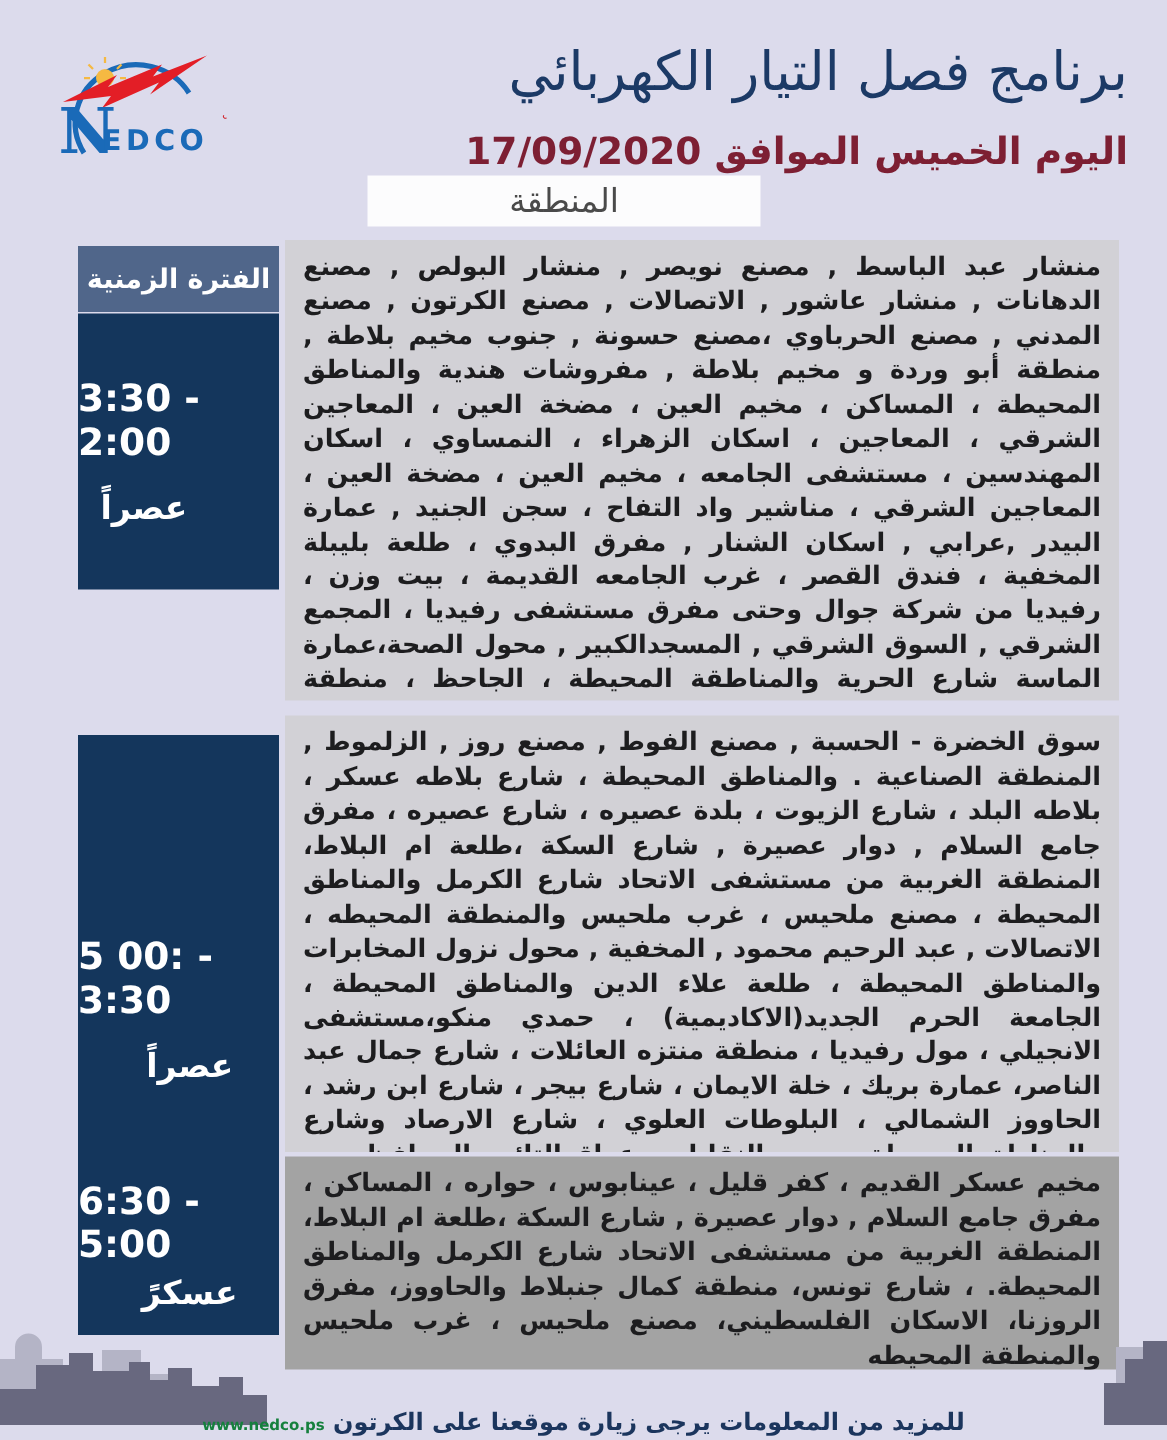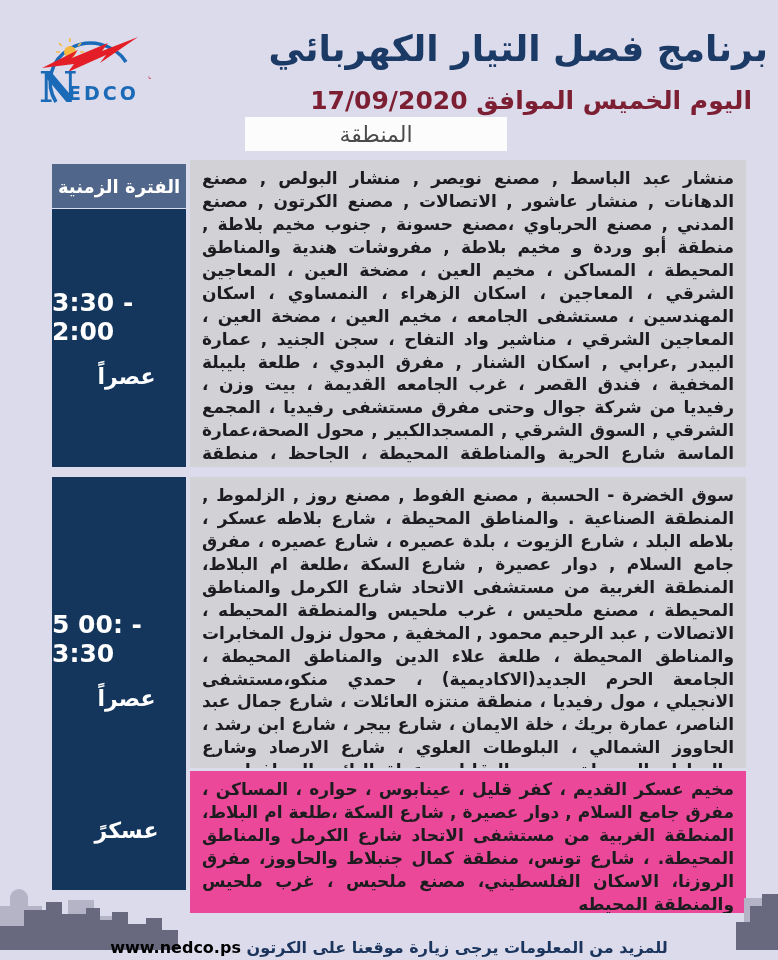--- a/index.html
+++ b/index.html
@@ -6,22 +6,22 @@
   .page {
     position:relative; width:778px; height:960px;
     background:#dcdbec; overflow:hidden;
     font-family:"DejaVu Sans", sans-serif;
     direction:rtl;
   }
   
   .logo { position:absolute; left:26px; top:22px; width:125px; height:100px; direction:ltr; }
   
   .title {
-    position:absolute; top:24px; right:10px; width:415px;
-    text-align:left; font-size:36px; font-weight:bold; color:#1c3a66;
+    position:absolute; top:24px; right:24px; width:415px;
+    text-align:left; font-size:36px; font-weight:normal; color:#1c3a66;
     line-height:1.4; white-space:nowrap;
   }
   .subtitle {
     position:absolute; top:86px; right:26px; width:395px;
     text-align:center; font-size:25px; font-weight:bold; color:#7d1f33;
     white-space:nowrap;
     padding-left:19px;
   }
   .region {
     position:absolute; top:117px; left:245px; width:262px; height:34px;
@@ -32,42 +32,42 @@
   .time-header {
     position:absolute; left:52px; top:164px; width:134px; height:44px;
     background:#50668a; color:#ffffff; font-size:18px; font-weight:bold;
     display:flex; align-items:center; justify-content:center;
   }
   .time-block {
     position:absolute; left:52px; width:134px; background:#14365c; color:#ffffff;
     display:flex; flex-direction:column; align-items:center; justify-content:center;
     gap:18px; font-weight:bold;
   }
-  .tb1 { top:209px; height:258px; }
-  .tb2 { top:477px; height:367px; }
+  .tb1 { top:209px; height:184px;align-items:flex-end; }
+  .tb2 { top:490px; height:367px; }
   .tb3 { top:771px; height:119px; gap:6px; }
   .time-value { font-size:25px; direction:ltr; }
   .time-period { font-size:22px;margin-left:15px; }
   
   .area {
     position:absolute; left:190px; width:556px;
     padding:7px 12px; box-sizing:border-box;
     color:#1d1d1f; font-weight:bold; font-size:17px; line-height:1.35;
     text-align:justify; overflow:hidden;
   }
   .ab1 { top:160px; height:307px; background:#d2d1d6; }
   .ab2 { top:477px; height:291px; background:#d2d1d6; }
-  .ab3 { top:771px; height:142px; background:#ec4899; }
+  .ab3 { top:771px; height:142px; background:#a3a3a3; }
   
   .skyline { position:absolute; left:0; bottom:10px; width:778px; height:72px; }
   .footer {
     position:absolute; bottom:3px; left:0; width:100%;
     text-align:center; color:#1b355d; font-weight:bold; font-size:16px;
   }
-  .footer .url { font-size:16px; color:#000000; }
+  .footer .url { font-size:10px; color:#15803d; }
 </style>
 </head>
 <body>
 
 <div class="page">
 
   <div class="logo">
     <svg width="125" height="100" viewBox="0 0 125 100">
       <path d="M30,80 A40,38 0 1 1 100,40" stroke="#1a6ab8" stroke-width="3.5" fill="none"></path>
       <g>
@@ -95,20 +95,21 @@
 
   <div class="time-block tb1">
     <div class="time-value">3:30 - 2:00</div>
     <div class="time-period">عصراً</div>
   </div>
   <div class="time-block tb2">
     <div class="time-value">5 00: - 3:30</div>
     <div class="time-period">عصراً</div>
   </div>
   <div class="time-block tb3">
+    <div class="time-value">6:30 - 5:00</div>
     <div class="time-period">عسكرً</div>
   </div>
 
   <div class="area ab1">منشار عبد الباسط , مصنع نويصر , منشار البولص , مصنع الدهانات , منشار عاشور , الاتصالات , مصنع الكرتون , مصنع المدني , مصنع الحرباوي ،مصنع حسونة , جنوب مخيم بلاطة , منطقة أبو وردة و مخيم بلاطة , مفروشات هندية والمناطق المحيطة ، المساكن ، مخيم العين ، مضخة العين ، المعاجين الشرقي ، المعاجين ، اسكان الزهراء ، النمساوي ، اسكان المهندسين ، مستشفى الجامعه ، مخيم العين ، مضخة العين ، المعاجين الشرقي ، مناشير واد التفاح ، سجن الجنيد , عمارة البيدر ,عرابي , اسكان الشنار , مفرق البدوي ، طلعة بليبلة المخفية ، فندق القصر ، غرب الجامعه القديمة ، بيت وزن ، رفيديا من شركة جوال وحتى مفرق مستشفى رفيديا ، المجمع الشرقي , السوق الشرقي , المسجدالكبير , محول الصحة،عمارة الماسة شارع الحرية والمناطقة المحيطة ، الجاحظ ، منطقة العقبة ، راس العين  درج الباشا والمناطق المحيطة</div>
   <div class="area ab2">سوق الخضرة - الحسبة , مصنع الفوط , مصنع روز , الزلموط , المنطقة الصناعية . والمناطق المحيطة ، شارع بلاطه عسكر ، بلاطه البلد ، شارع الزيوت ، بلدة عصيره ، شارع عصيره ،  مفرق جامع السلام , دوار عصيرة , شارع السكة ،طلعة ام البلاط، المنطقة الغربية من مستشفى الاتحاد شارع الكرمل والمناطق المحيطة ،  مصنع ملحيس ، غرب ملحيس والمنطقة المحيطه ، الاتصالات , عبد الرحيم محمود , المخفية , محول نزول المخابرات والمناطق المحيطة ، طلعة علاء الدين والمناطق المحيطة ، الجامعة الحرم الجديد(الاكاديمية) ، حمدي منكو،مستشفى الانجيلي ، مول رفيديا ، منطقة منتزه العائلات ، شارع جمال عبد الناصر، عمارة بريك ، خلة الايمان ، شارع بيجر ، شارع ابن رشد ، الحاووز الشمالي ، البلوطات العلوي ، شارع الارصاد وشارع والمناطق المحيطة ،  مجمع النقابات  ، عراق التائه ، المحافظه</div>
   <div class="area ab3">مخيم عسكر القديم ، كفر قليل ، عينابوس ، حواره  ، المساكن ، مفرق جامع السلام , دوار عصيرة , شارع السكة ،طلعة ام البلاط، المنطقة الغربية من مستشفى الاتحاد شارع الكرمل والمناطق المحيطة. ، شارع تونس، منطقة كمال جنبلاط والحاووز، مفرق الروزنا، الاسكان الفلسطيني،  مصنع ملحيس ، غرب ملحيس والمنطقة المحيطه</div>
 
   <svg class="skyline" viewBox="0 0 778 72">
 
     <path fill="#b4b4c6" d="M0,72 L0,28 L10,28 L10,20 A9,9 0 0 1 28,20 L28,28 L42,28 L42,42 L68,42 L68,22 L94,22 L94,38 L128,38 L128,72 Z"></path>

